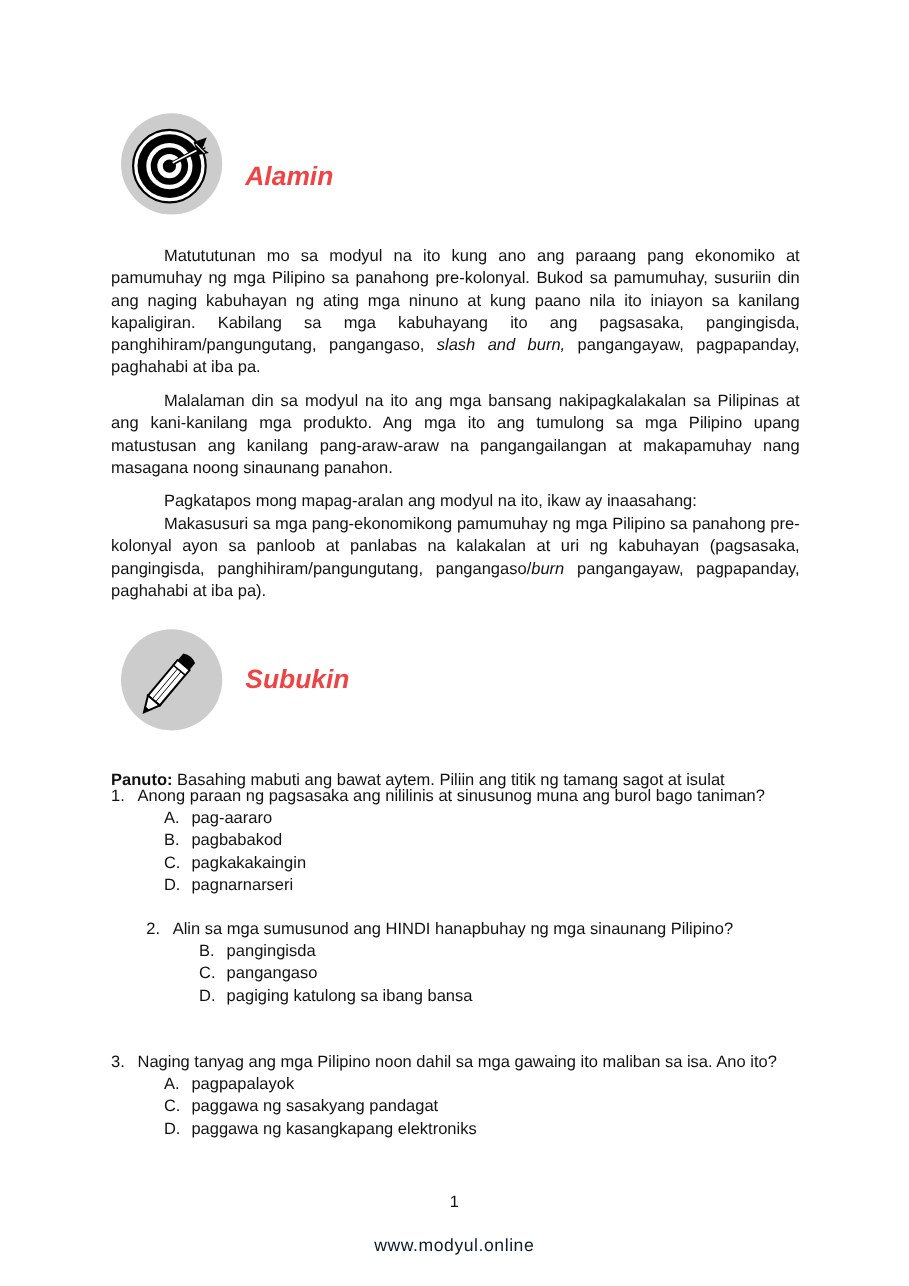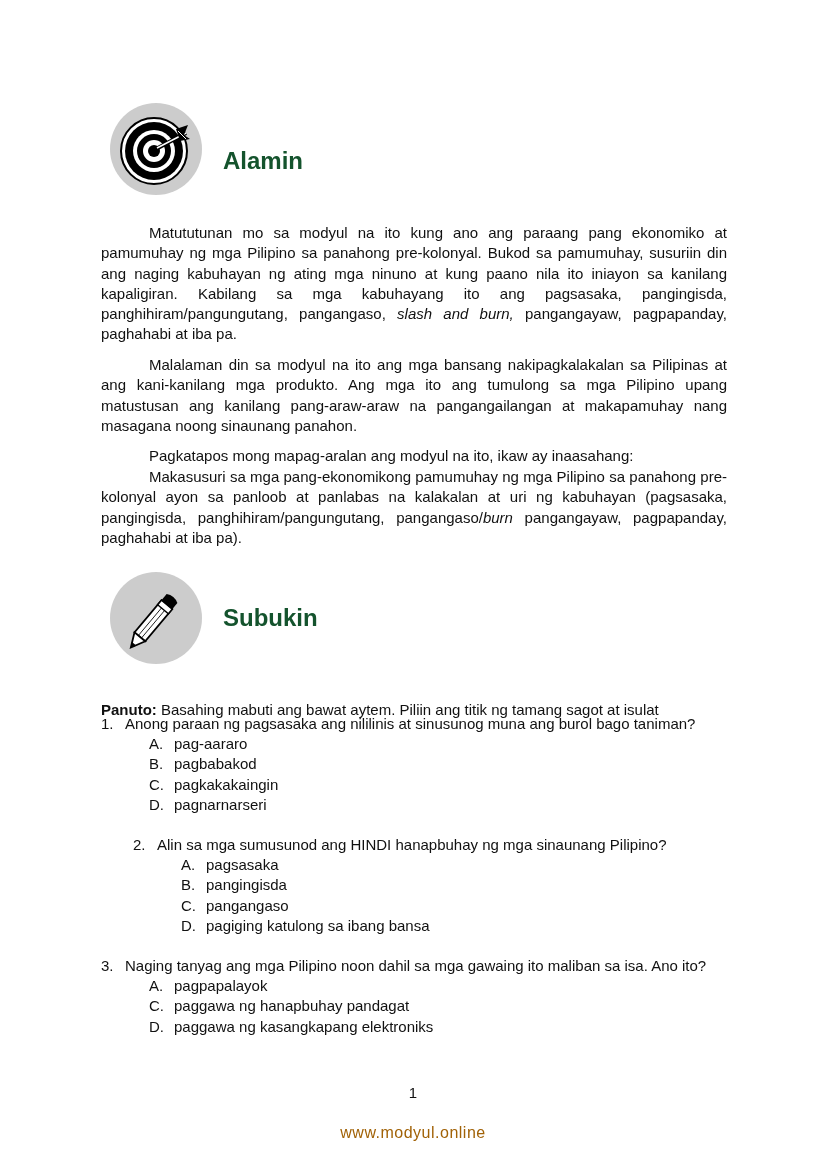--- a/index.html
+++ b/index.html
@@ -7,37 +7,37 @@
     width: 826px; height: 1169px; position: relative; overflow: hidden;
     font-family: "Liberation Sans", sans-serif; color: #111;
   }
   .section-header { position: absolute; left: 110px; width: 400px; height: 92px; }
   .icon-circle {
     position: absolute; left: 0; top: 0; width: 92px; height: 92px;
     border-radius: 50%; background: #cccccc;
   }
   .icon-circle svg { position: absolute; left: 0; top: 0; }
   .section-title {
-    position: absolute; left: 113px; font-weight: bold; 
-    font-size: 24px; color: #14532d;
+    position: absolute; left: 113px; font-weight: bold; font-style: italic;
+    font-size: 24px; color: #ef4444;
   }
   .para {
     position: absolute; left: 101px; width: 626px; font-size: 15px;
     line-height: 20.3px; text-align: justify; margin: 0;
   }
   .para .indent { display: inline-block; width: 48px; }
   .panuto { position: absolute; left: 101px; top: 668px; font-size: 15px; line-height: 20px; width: 620px; margin-top: 32px; }
   .panuto b { font-weight: bold; }
   .panuto .line2 { padding-left: 59px; }
   .question { position: absolute; left: 101px; font-size: 15px; line-height: 20.2px; width: 640px; }
   .question .qnum { display: inline-block; width: 24px; }
   .choice { padding-left: 48px; }
   .choice .letter { display: inline-block; width: 25px; }
   .page-number { position: absolute; left: 0; width: 826px; top: 1084px; text-align: center; font-size: 15px; }
-  .watermark { position: absolute; left: 0; width: 826px; top: 1124px; text-align: center; font-size: 16px; color: #a16207; letter-spacing: 0.5px; }
+  .watermark { position: absolute; left: 0; width: 826px; top: 1124px; text-align: center; font-size: 16px; color: #0f172a; letter-spacing: 0.5px; }
   i { font-style: italic; }
 </style>
 </head>
 <body>
 
 <div class="section-header" style="top:103px;">
   <div class="icon-circle">
     <svg width="92" height="92" viewBox="0 0 92 92">
       <circle cx="44" cy="48" r="33" fill="#ffffff" stroke="#000" stroke-width="2"></circle>
       <circle cx="44" cy="48" r="29" fill="#000"></circle>
@@ -94,27 +94,26 @@
 <div class="question" style="top:714px;">
   <div><span class="qnum">1.</span><span>Anong paraan ng pagsasaka ang nililinis at sinusunog muna ang burol bago taniman?</span></div>
   <div class="choice"><span class="letter">A.</span><span>pag-aararo</span></div>
   <div class="choice"><span class="letter">B.</span><span>pagbabakod</span></div>
   <div class="choice"><span class="letter">C.</span><span>pagkakakaingin</span></div>
   <div class="choice"><span class="letter">D.</span><span>pagnarnarseri</span></div>
 </div>
 
 <div class="question" style="top:835px;margin-left:32px;">
   <div><span class="qnum">2.</span><span>Alin sa mga sumusunod ang HINDI hanapbuhay ng mga sinaunang Pilipino?</span></div>
-  <div class="choice"><span class="letter">A.</span><span>pagsasaka</span></div>
   <div class="choice"><span class="letter">B.</span><span>pangingisda</span></div>
   <div class="choice"><span class="letter">C.</span><span>pangangaso</span></div>
   <div class="choice"><span class="letter">D.</span><span>pagiging katulong sa ibang bansa</span></div>
 </div>
 
 <div class="question" style="top:956px;">
   <div><span class="qnum">3.</span><span>Naging tanyag ang mga Pilipino noon dahil sa mga gawaing ito maliban sa isa. Ano ito?</span></div>
   <div class="choice"><span class="letter">A.</span><span>pagpapalayok</span></div>
-  <div class="choice"><span class="letter">C.</span><span>paggawa ng hanapbuhay pandagat</span></div>
+  <div class="choice"><span class="letter">C.</span><span>paggawa ng sasakyang pandagat</span></div>
   <div class="choice"><span class="letter">D.</span><span>paggawa ng kasangkapang elektroniks</span></div>
 </div>
 
 <div class="page-number">1</div>
 <div class="watermark">www.modyul.online</div>
 
 </body></html>

